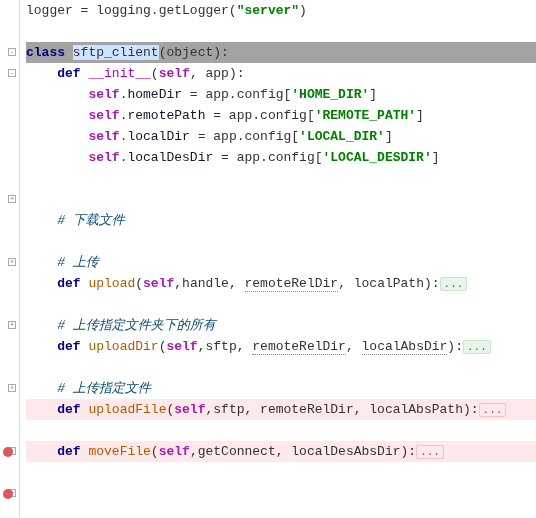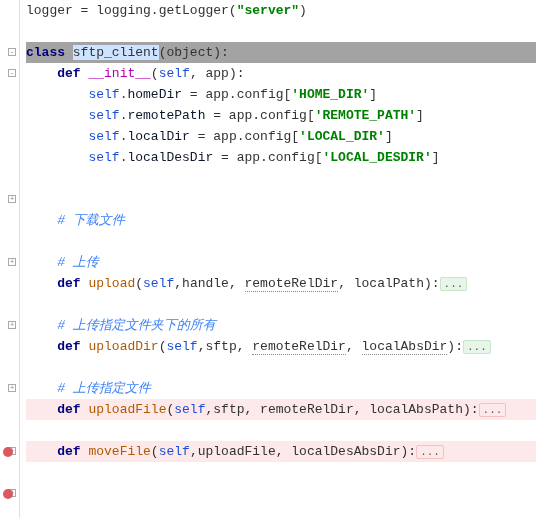--- a/index.html
+++ b/index.html
@@ -28,25 +28,25 @@
     left: 20px;
     top: 0;
     right: 0;
     height: 100%;
     padding-left: 6px;
   }
   .line { white-space: pre; height: 21px; }
   .kw { color: #000080; font-weight: bold; }
   .fn-def { color: #b25900; font-weight: normal; }
   .magic { color: #b200b2; }
-  .self { color: #1d4ed8; }
+  .self { color: #a21caf; font-weight: bold; }
   .field { color: #0f172a; }
   .str { color: #008000; font-weight: bold; }
   .underline { border-bottom: 1px dotted #888; }
-  .comment { color: #3b82f6; font-style: italic; }
+  .comment { color: #0c4a6e; font-style: italic; }
   .highlight-bg { background: #a3a3a3; display: inline-block; width: 100%; }
   .selection { background: #cde3ff; }
   .red-bg { background: #fde9e9; display: inline-block; width: 100%; }
   .fold-dots {
     background: #e8f5e9;
     border: 1px solid #c8e6c9;
     color: #555;
     padding: 0 3px;
     border-radius: 2px;
     font-size: 11px;
@@ -135,15 +135,15 @@
 <div class="line"><span>    </span><span class="kw">def </span><span class="fn-def">uploadDir</span><span>(</span><span class="self">self</span><span>,sftp, </span><span class="underline">remoteRelDir</span><span>, </span><span class="underline">localAbsDir</span><span>):</span><span class="fold-dots">...</span></div>
 
 <div class="line"> </div>
 
 <div class="line"><span>    </span><span class="comment"># 上传指定文件</span></div>
 
 <div class="line red-bg"><span>    </span><span class="kw">def </span><span class="fn-def">uploadFile</span><span>(</span><span class="self">self</span><span>,sftp, remoteRelDir, localAbsPath):</span><span class="fold-dots-red">...</span></div>
 
 <div class="line"> </div>
 
-<div class="line red-bg"><span>    </span><span class="kw">def </span><span class="fn-def">moveFile</span><span>(</span><span class="self">self</span><span>,uploadFile, localDesAbsDir):</span><span class="fold-dots-red">...</span></div>
+<div class="line red-bg"><span>    </span><span class="kw">def </span><span class="fn-def">moveFile</span><span>(</span><span class="self">self</span><span>,getConnect, localDesAbsDir):</span><span class="fold-dots-red">...</span></div>
 
 </div>
 
 </body></html>

